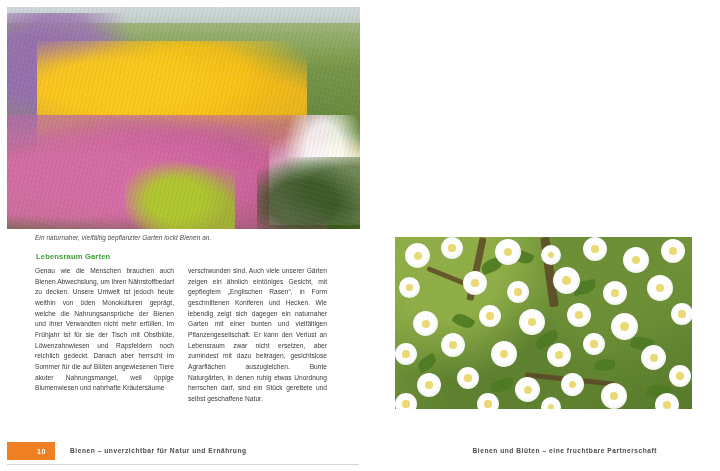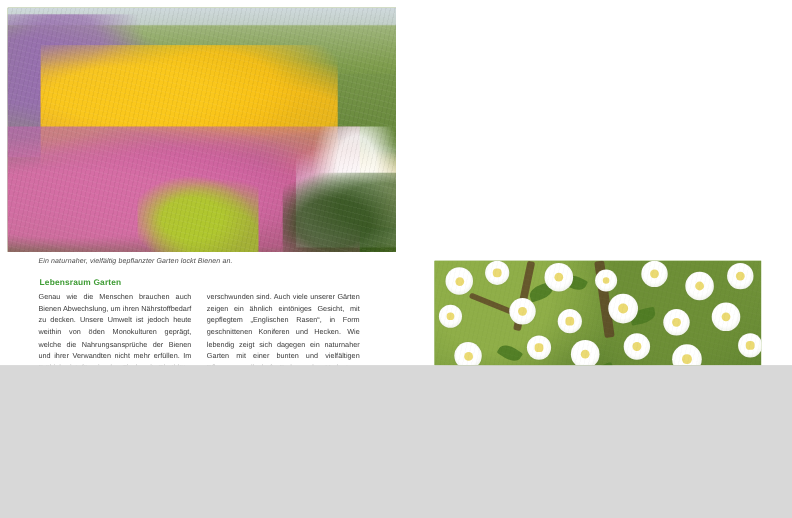--- a/index.html
+++ b/index.html
@@ -6,21 +6,21 @@
     margin: 0;
     padding: 0;
     background: #d8d8d8;
   }
   body {
     font-family: "Liberation Sans", sans-serif;
   }
   #spread {
     position: relative;
     width: 720px;
-    height: 332px;
+    height: 471px;
     background: #ffffff;
     overflow: hidden;
   }
   .page {
     position: absolute;
     top: 0;
     height: 471px;
     width: 360px;
     background: #ffffff;
   }

